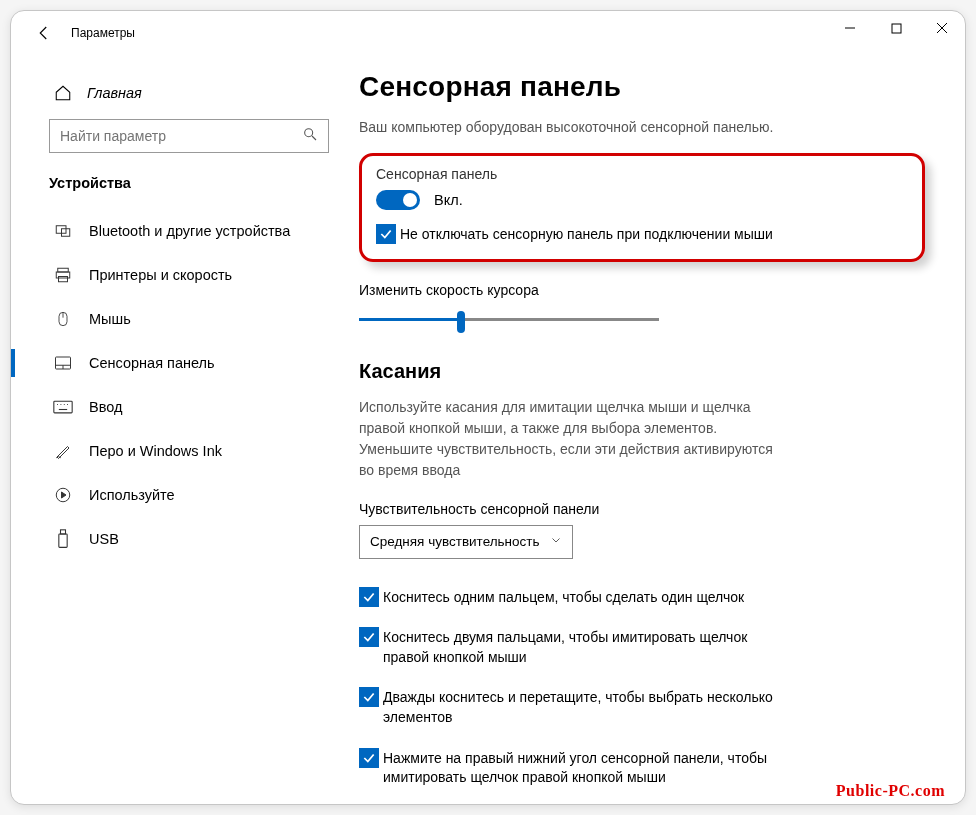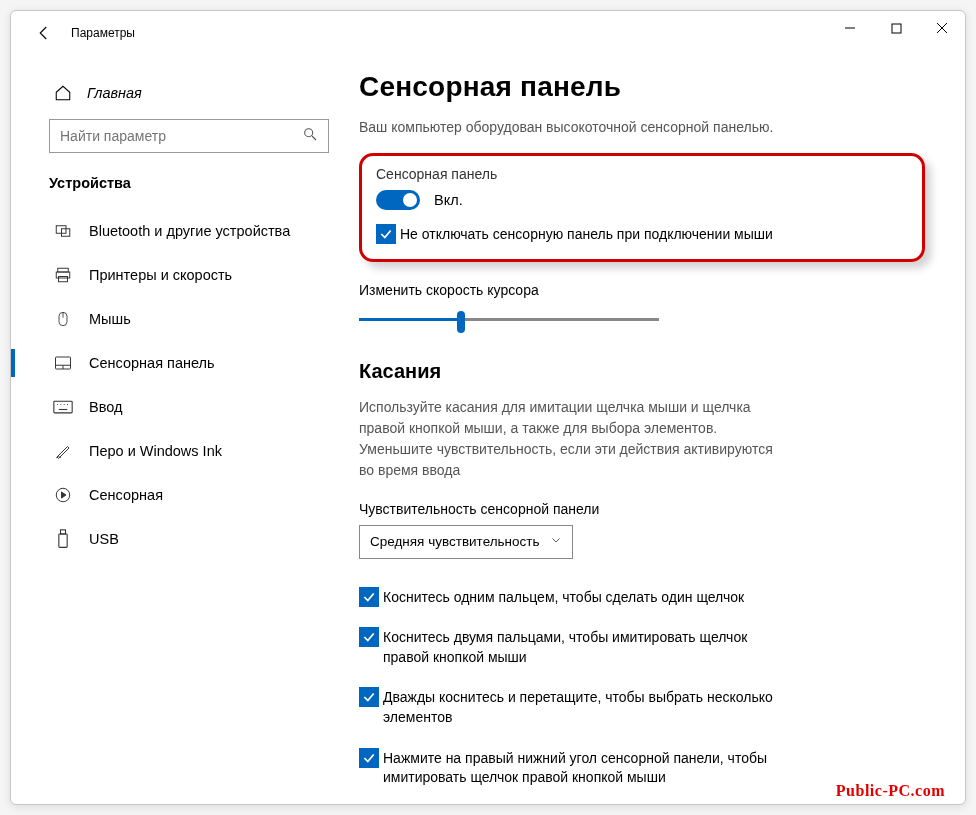--- a/index.html
+++ b/index.html
@@ -1,19 +1,19 @@
 <!DOCTYPE html>
 <html><head>
 <meta charset="utf-8">
 <style>
   * { box-sizing: border-box; margin: 0; padding: 0; font-family: "Segoe UI", Tahoma, sans-serif; }
   body { background: #f5f5f5; display:flex; justify-content:center; padding:10px;}
   .window {
     width: 956px; height: 795px; background: #fff; position: relative;
-    border: 1px solid #c6c6c6; border-radius: 6px; overflow: hidden;
+    border: 1px solid #c6c6c6; border-radius: 14px; overflow: hidden;
     box-shadow: 0 2px 10px rgba(0,0,0,.1);
   }
   
   .titlebar { height: 44px; display: flex; align-items: center; padding-left: 18px;}
   .back-btn { width:30px; height:30px; display:flex; align-items:center; justify-content:center; cursor:pointer;}
   .win-title { font-size: 12px; margin-left: 12px; color:#000;}
   .sysbtns { position:absolute; right:0; top:0; display:flex;}
   .sysbtn { width:46px; height:34px; display:flex; align-items:center; justify-content:center; cursor:pointer;}
   .sysbtn svg { stroke:#000; }
 
@@ -175,21 +175,21 @@
           </span>
         <span>Перо и Windows Ink</span>
       </div>
       <div class="nav-item">
         <span class="nav-icon">
             <svg width="18" height="18" viewBox="0 0 24 24" fill="none" stroke="#333" stroke-width="1.3">
               <circle cx="12" cy="12" r="9"></circle>
               <path d="M10 8 L16 12 L10 16 Z" fill="#333"></path>
             </svg>
           </span>
-        <span>Сенсорная</span>
+        <span>Используйте</span>
       </div>
       <div class="nav-item">
         <span class="nav-icon">
             <svg width="14" height="20" viewBox="0 0 16 24" fill="none" stroke="#333" stroke-width="1.3">
               <rect x="5" y="1" width="6" height="5"></rect>
               <rect x="3" y="6" width="10" height="16" rx="1"></rect>
             </svg>
           </span>
         <span>USB</span>
       </div>

